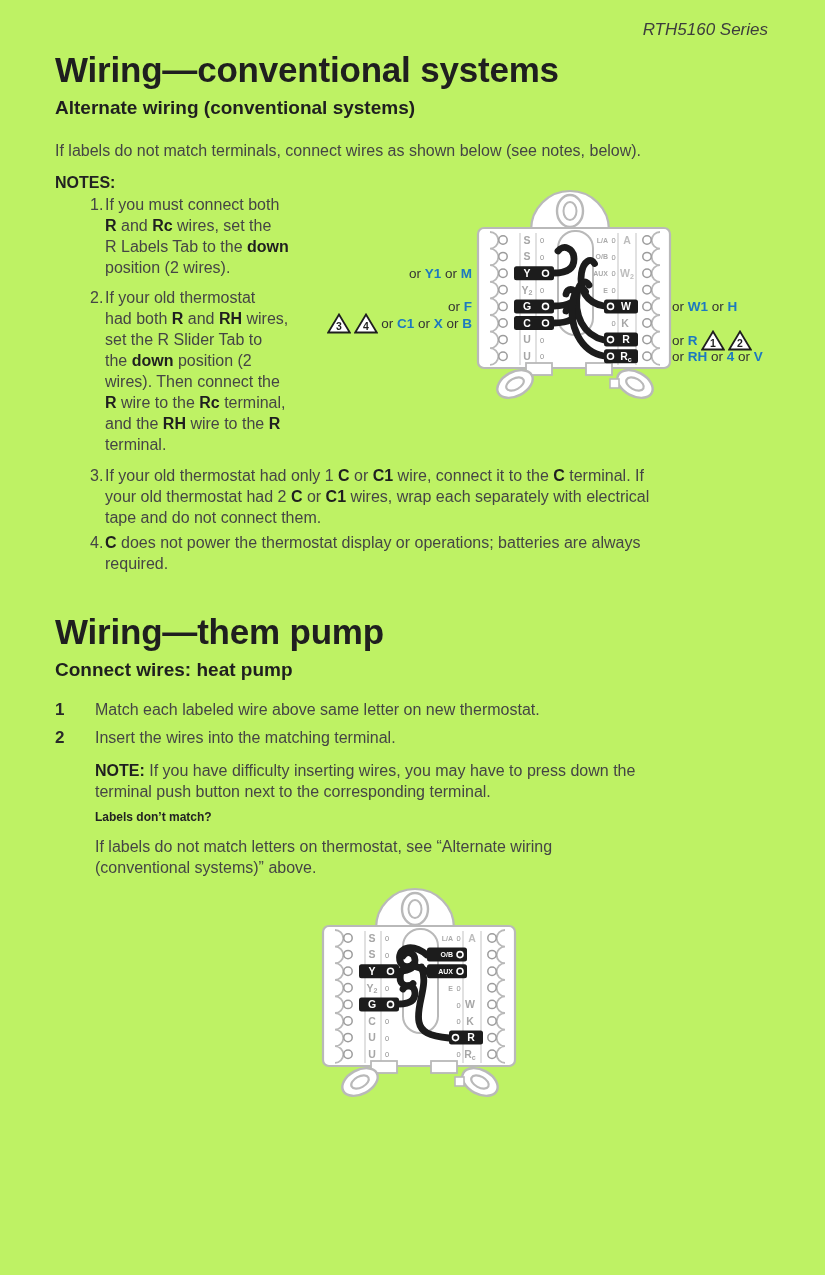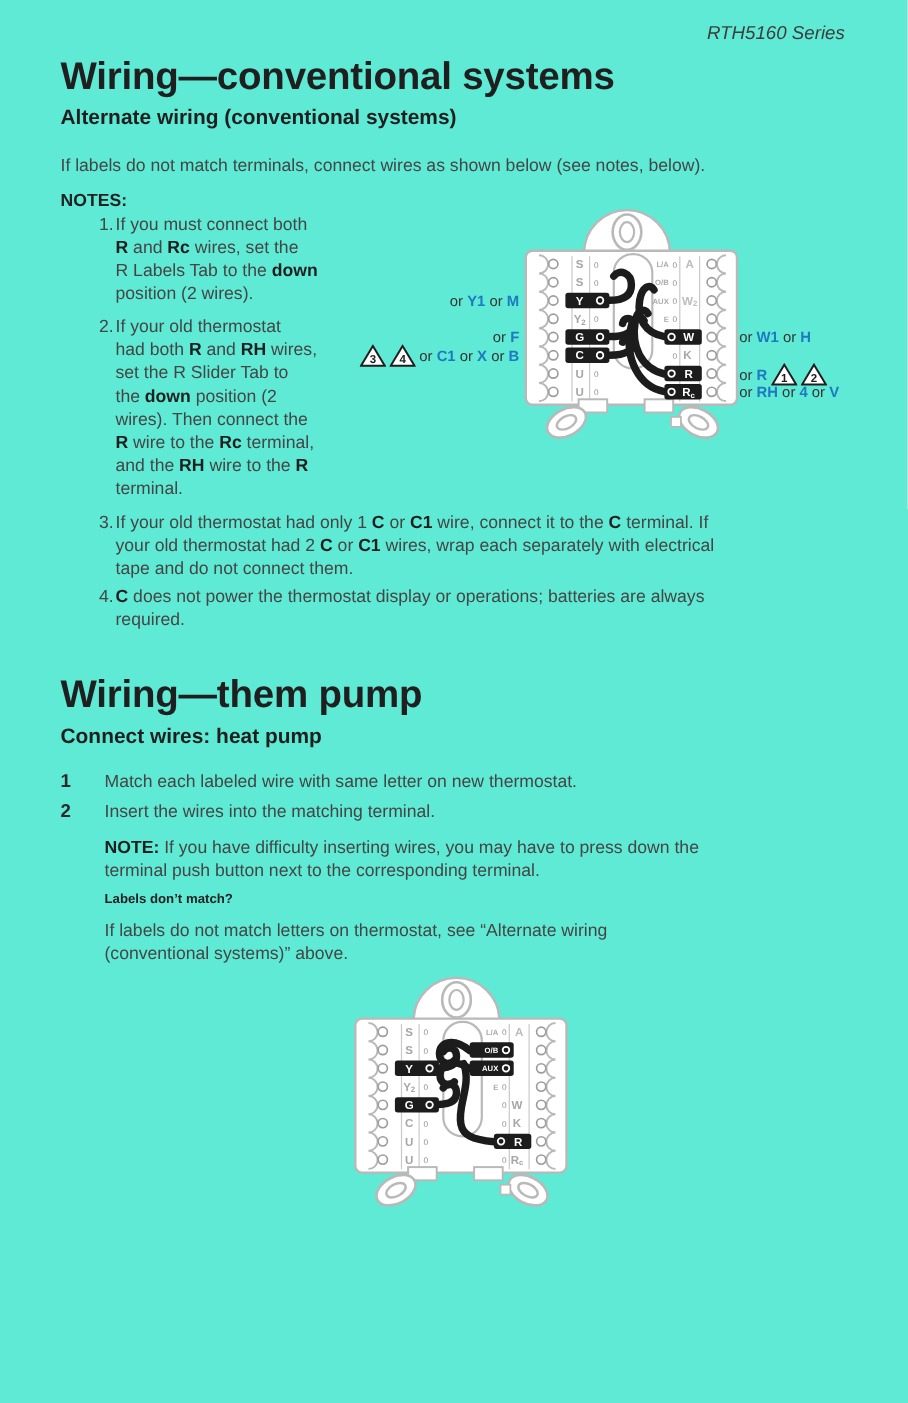--- a/index.html
+++ b/index.html
@@ -1,16 +1,16 @@
 <!DOCTYPE html>
 <html style="--blue: #1d79c0;"><head>
 <meta charset="utf-8">
 <style>
   html,body{margin:0;padding:0;background:#e8e8e8;}
-  .page{position:relative;width:825px;height:1275px;background:#5eead4;margin:0 auto;
+  .page{position:relative;width:825px;height:1275px;background:#bef264;margin:0 auto;
         font-family:"Liberation Sans",sans-serif;color:#444;overflow:hidden;}
   .abs{position:absolute;}
   .hdr{top:20px;right:57px;font-size:17px;font-style:italic;color:#3d3d3d;}
   .h1{left:55px;font-size:35px;font-weight:700;color:#1f1f1f;letter-spacing:-.2px;}
   .h2{left:55px;font-size:19px;font-weight:700;color:#1f1f1f;}
   .body{font-size:16px;line-height:21px;color:#454545;}
   .bold{font-weight:700;color:#222;}
   .b{font-weight:700;color:#1f1f1f;}
   .blue{font-weight:700;color:var(--blue,#1d79c0);}
   .pos-intro{left:55px;top:140px;width:720px;}
@@ -181,21 +181,21 @@
       </div>
       <div class="ann r" style="top: 161.2px; left: 336px;">
         <span class="anntext"><span>or </span><span class="blue">RH</span><span> or </span><span class="blue">4</span><span> or </span><span class="blue">V</span></span>
       </div>
     </div>
 
   <div class="abs h1" style="top:612px">Wiring—them pump</div>
   <div class="abs h2" style="top:659px">Connect wires: heat pump</div>
 
   <div id="steps-list">
-      <div class="step body" style="top: 699px;"><span class="num">1</span><span>Match each labeled wire with same letter on new thermostat.</span></div>
+      <div class="step body" style="top: 699px;"><span class="num">1</span><span>Match each labeled wire above same letter on new thermostat.</span></div>
       <div class="step body" style="top: 727px;"><span class="num">2</span><span>Insert the wires into the matching terminal.</span></div>
     </div>
 
   <div class="abs body pos-notep"><span class="b">NOTE:</span><span> If you have difficulty inserting wires, you may have to press down the</span><br><span>terminal push button next to the corresponding terminal.</span></div>
   <div class="abs body bold pos-labelsh">Labels don’t match?</div>
   <div class="abs body pos-labelsp">If labels do not match letters on thermostat, see “Alternate wiring
 (conventional systems)” above.</div>
 
   <div class="diagram" id="diagram2" style="left:315px;top:883px;width:210px;height:232px">
       <svg width="210" height="232" viewBox="0 0 210 232" style="position:absolute;left:0px;top:0">

